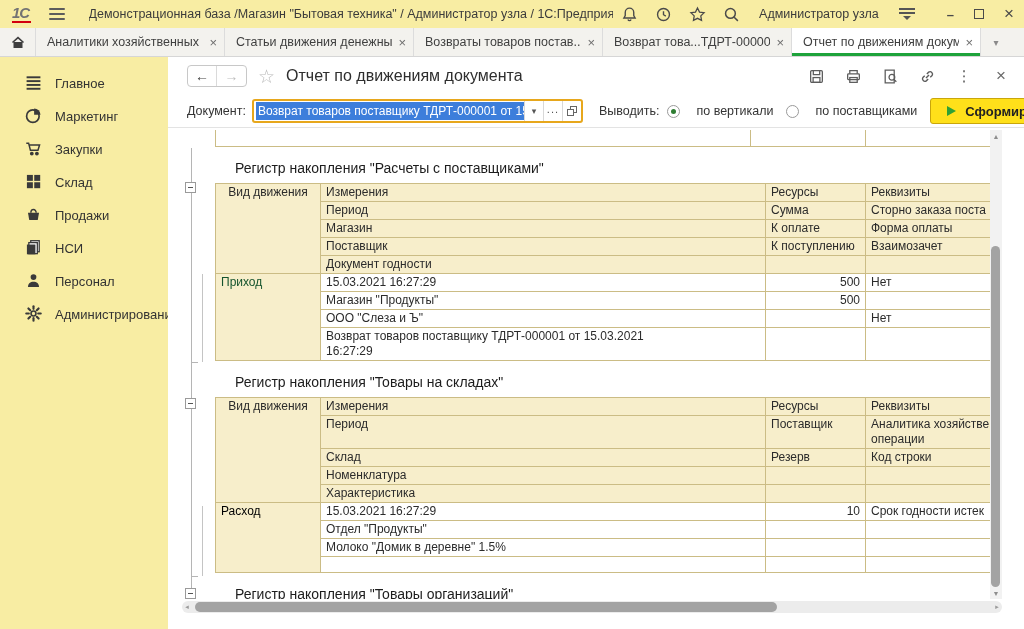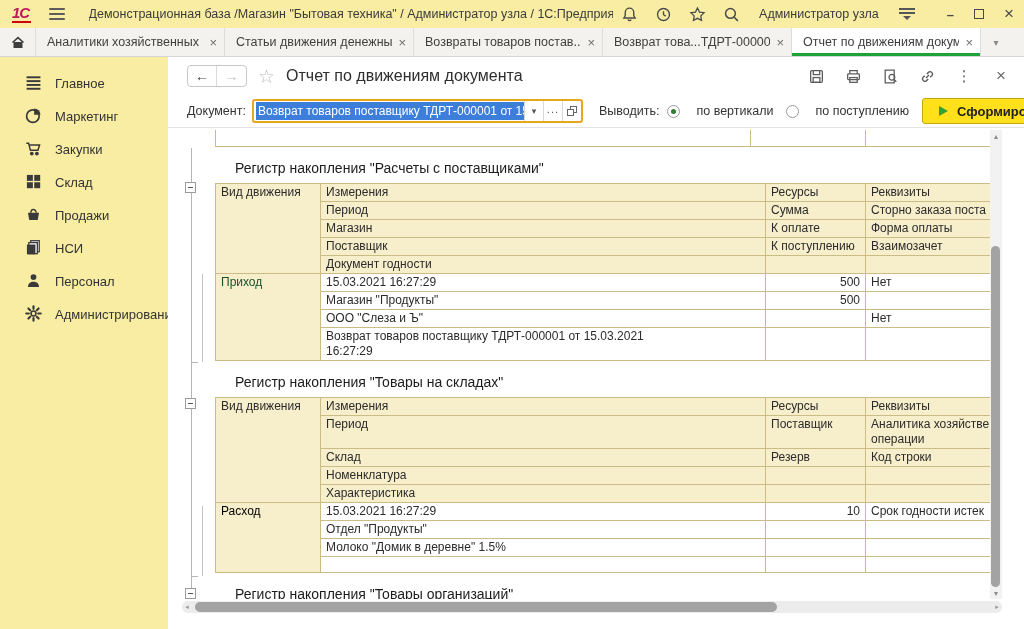--- a/index.html
+++ b/index.html
@@ -10,21 +10,21 @@
     background:#fff; color:#333;
   }
   .app { width:1024px; height:629px; display:flex; flex-direction:column; overflow:hidden; }
 
   
   .titlebar {
     height:28px; flex:0 0 28px; background:#f8eda3;
     display:flex; align-items:center; padding:0 10px 0 12px;
     font-size:12.5px; color:#3b3b3b; gap:8px;
   }
-  .logo1c { color:#be185d; font-weight:bold; font-style:italic; font-size:15px; letter-spacing:-1px;
+  .logo1c { color:#737373; font-weight:bold; font-style:italic; font-size:15px; letter-spacing:-1px;
     border-bottom:2px solid #d2000e; line-height:14px; padding:0 2px 1px 0; }
   .burger { display:flex; flex-direction:column; gap:3px; width:16px; margin:0 10px 0 10px; cursor:pointer;}
   .burger i { display:block; height:2px; background:#5c5c5c; border-radius:1px;}
   .tb-title { margin-left:6px; white-space:nowrap; overflow:hidden; }
   .tb-right { margin-left:auto; display:flex; align-items:center; gap:17px; }
   .tb-ic { width:17px; height:17px; display:flex; align-items:center; justify-content:center; cursor:pointer; }
   .tb-user { font-size:12.5px; color:#3b3b3b; margin:0 2px; white-space:nowrap; }
   .svc { display:flex; flex-direction:column; align-items:center; gap:2px; width:18px; cursor:pointer;}
   .svc i { display:block; height:1.6px; background:#555; width:16px; }
   .svc b { width:0; height:0; border-left:4px solid transparent; border-right:4px solid transparent; border-top:4px solid #555; }
@@ -110,21 +110,21 @@
   .stub { border-collapse:collapse; table-layout:fixed; width:870px; }
   .stub td { border:1px solid #cbbc85; border-top:none; height:16px; padding:0; }
 
   .rheading { font-size:14px; color:#1c1c1c; margin:12px 0 6px 20px; line-height:18px; white-space:nowrap;}
 
   table.rpt { border-collapse:collapse; table-layout:fixed; width:870px; font-size:12px; }
   table.rpt td { border:1px solid #cbbc85; padding:1px 5px; line-height:15px; vertical-align:top;
     white-space:pre-line; overflow:hidden; color:#2b2b2b;}
   table.rpt tr { height:18px; }
   td.hd { background:#f7eecb; }
-  td.corner { background:#f7eecb; }
+  td.corner { background:#f7eecb;text-align:center; }
   td.mov { background:#f7eecb; font-weight:normal; }
   td.dt { background:#fff; }
   td.num { text-align:right; }
 
   
   .vscroll { position:absolute; top:2px; bottom:30px; right:22px; width:12px; background:#f2f2f2; }
   .vscroll .arr { position:absolute; left:0; width:12px; height:12px; color:#8e8e8e; font-size:7px;
     display:flex; align-items:center; justify-content:center; }
   .vscroll .up { top:0; } .vscroll .up::before { content:"▲"; }
   .vscroll .dn { bottom:0; } .vscroll .dn::before { content:"▼"; }
@@ -352,21 +352,21 @@
               </span>
           </span>
         </span>
         <span class="outlabel">Выводить:</span>
         <span class="radio">
           <span class="rdot on"></span>
           <span>по вертикали</span>
         </span>
         <span class="radio">
           <span class="rdot"></span>
-          <span>по поступлению</span>
+          <span>по поставщиками</span>
         </span>
         <span class="genbtn">
           <span class="play"></span>
           <span>Сформировать</span>
         </span>
       </div>
 
       <div class="region">
         <div class="rail">
           <div class="vline" style="top:18px; height:447px;"></div>

